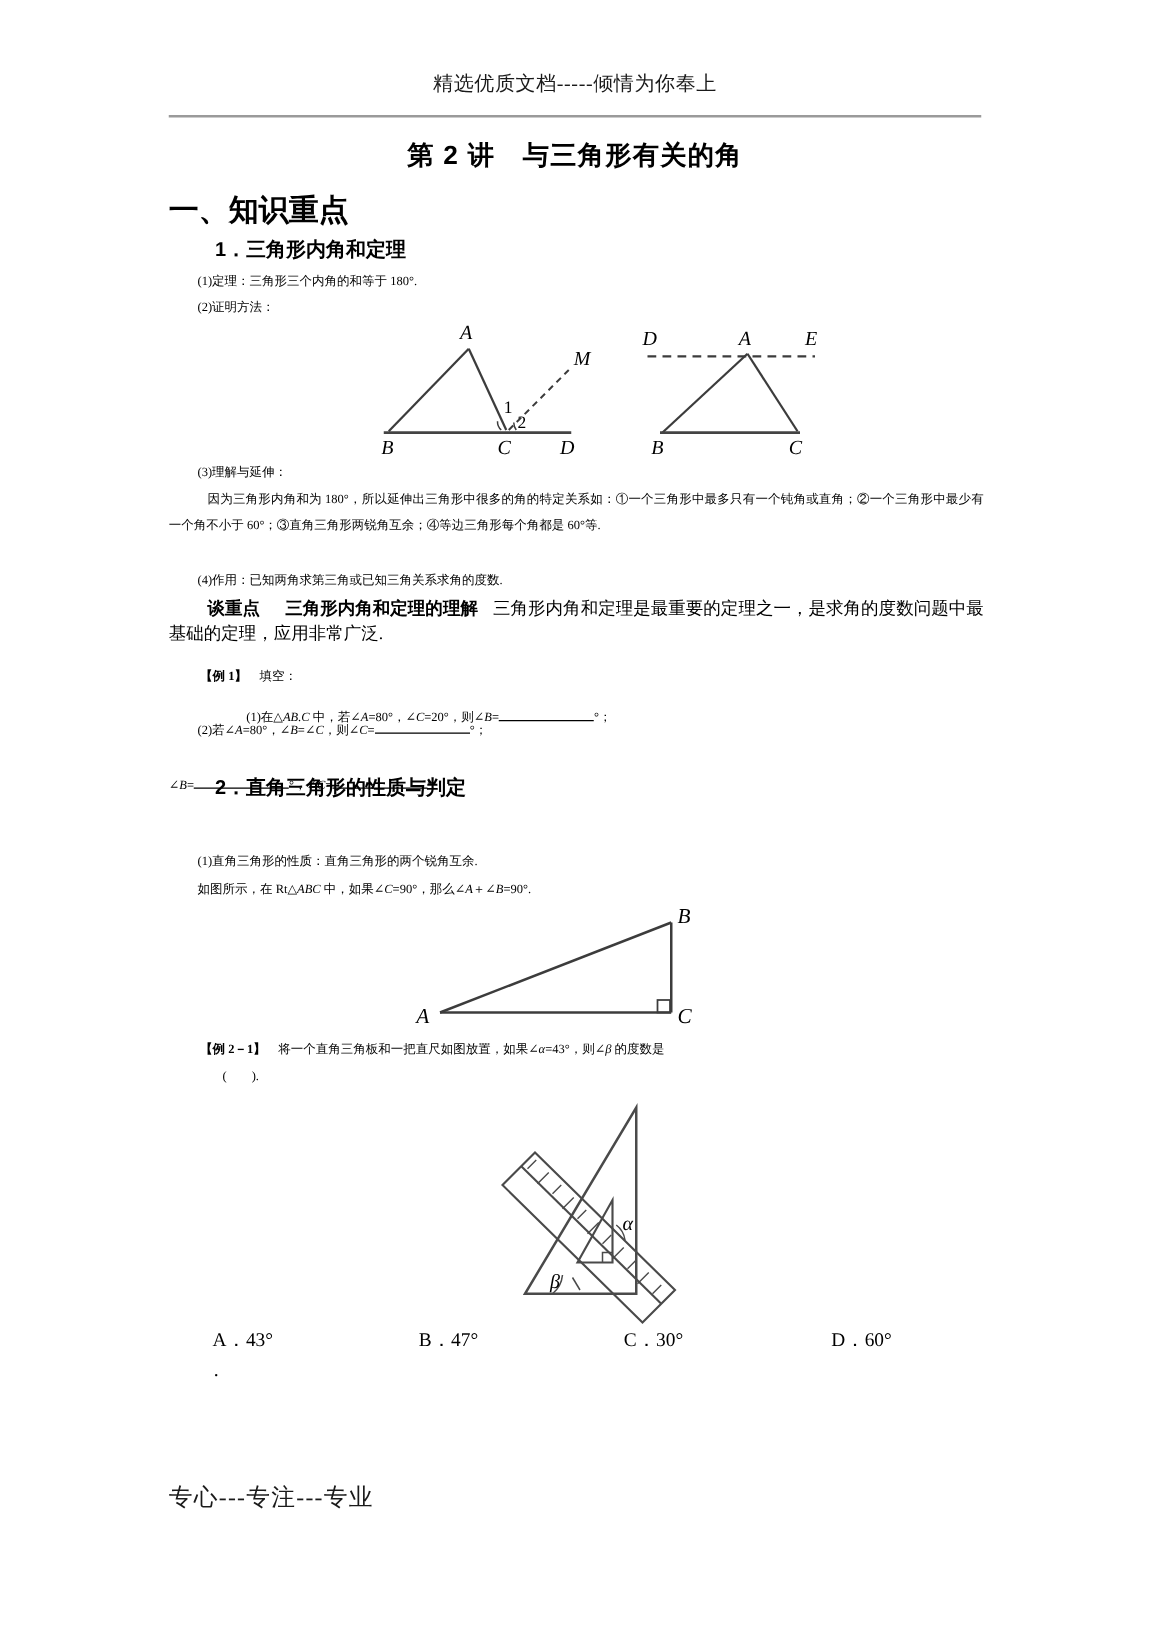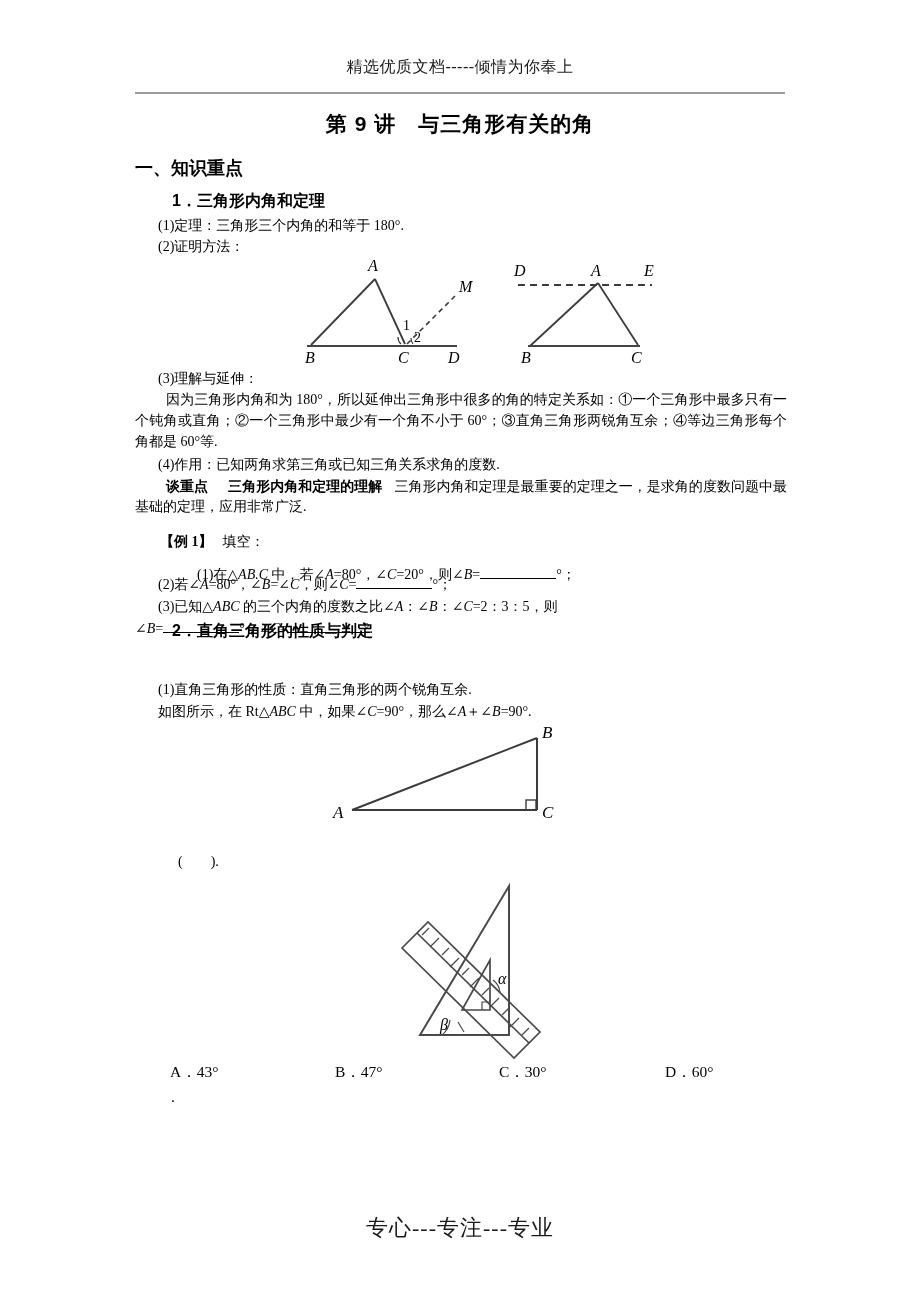--- a/index.html
+++ b/index.html
@@ -51,25 +51,25 @@
     text-align: center;
     font-size: 21px;
     font-weight: bold;
     font-family: "Liberation Sans", "DejaVu Sans", sans-serif;
     letter-spacing: 1px;
   }
 
   
   .blk {
     position: absolute;
-    font-size: 14px;
+    font-size: 10px;
     line-height: 21px;
   }
   .h1 {
-    font-size: 18px;
+    font-size: 24px;
     font-weight: bold;
     font-family: "Liberation Sans", "DejaVu Sans", sans-serif;
   }
   .h2 {
     font-size: 16px;
     font-weight: bold;
     font-family: "Liberation Sans", "DejaVu Sans", sans-serif;
   }
   .para {
     text-align: justify;
@@ -101,46 +101,45 @@
     top: 1088px;
     font-size: 15.5px;
   }
 
   
   .footer {
     position: absolute;
     left: 135px;
     top: 1185px;
     width: 650px;
-    text-align: center;
-    font-size: 22px;
+    text-align: left;
+    font-size: 19px;
     color: #1a1a1a;
     letter-spacing: 1px;
-    margin-top: 28px;
   }
 
   
   .fig { position: absolute; }
   .fig svg { display: block; }
   svg text {
     font-family: "Liberation Serif", "DejaVu Serif", serif;
     font-style: italic;
     fill: #000;
   }
   svg text.up { font-style: normal; }
 </style>
 </head>
 <body>
 
 <div class="page">
 
   <div class="hdr-text">精选优质文档-----倾情为你奉上</div>
   <div class="hdr-rule"></div>
 
-  <div class="doc-title">第 9 讲　与三角形有关的角</div>
+  <div class="doc-title">第 2 讲　与三角形有关的角</div>
 
   <div class="blk h1" style="left:135px; top:158px;">一、知识重点</div>
 
   <div class="blk h2" style="left:172px; top:190px;">1．三角形内角和定理</div>
 
   <div class="blk" style="left:158px; top:215px;">(1)定理：三角形三个内角的和等于 180°.</div>
 
   <div class="blk" style="left:158px; top:236px;">(2)证明方法：</div>
 
   <div class="fig" style="left:305px; top:252px;">
@@ -196,23 +195,20 @@
   </div>
 
   <div class="blk" style="left:158px; top:564px;margin-left:39px;">
     <span>(1)在△</span><span class="ital">AB.C</span><span> 中，若∠</span><span class="ital">A</span><span>=80°，∠</span><span class="ital">C</span><span>=20°，则∠</span><span class="ital">B</span><span>=</span><span style="display:inline-block;width:76px;border-bottom:1.3px solid #000;"></span><span>°；</span>
   </div>
 
   <div class="blk" style="left:158px; top:574px;text-align:right;">
     <span>(2)若∠</span><span class="ital">A</span><span>=80°，∠</span><span class="ital">B</span><span>=∠</span><span class="ital">C</span><span>，则∠</span><span class="ital">C</span><span>=</span><span style="display:inline-block;width:76px;border-bottom:1.3px solid #000;"></span><span>°；</span>
   </div>
 
-  <div class="blk" style="left:158px; top:596px;">
-    <span>(3)已知△</span><span class="ital">ABC</span><span> 的三个内角的度数之比∠</span><span class="ital">A</span><span>：∠</span><span class="ital">B</span><span>：∠</span><span class="ital">C</span><span>=2：3：5，则</span>
-  </div>
 
   <div class="blk" style="left:135px; top:618px;">
     <span>∠</span><span class="ital">B</span><span>=</span><span style="display:inline-block;width:76px;border-bottom:1.3px solid #000;"></span><span>°，∠</span><span class="ital">C</span><span>=</span><span style="display:inline-block;width:76px;border-bottom:1.3px solid #000;"></span><span>°.</span>
   </div>
 
   <div class="blk h2" style="left:172px; top:620px;">2．直角三角形的性质与判定</div>
 
   <div class="blk" style="left:158px; top:679px;">(1)直角三角形的性质：直角三角形的两个锐角互余.</div>
 
   <div class="blk" style="left:158px; top:701px;">
@@ -224,20 +220,23 @@
       <line x1="22" y1="88" x2="207" y2="88" stroke="#3c3c3c" stroke-width="2"></line>
       <line x1="207" y1="88" x2="207" y2="16" stroke="#3c3c3c" stroke-width="2"></line>
       <line x1="22" y1="88" x2="207" y2="16" stroke="#3c3c3c" stroke-width="2"></line>
       <rect x="196" y="78" width="10" height="10" fill="none" stroke="#3c3c3c" stroke-width="1.4"></rect>
       <text x="212" y="16" font-size="17">B</text>
       <text x="3" y="96" font-size="17">A</text>
       <text x="212" y="96" font-size="17">C</text>
     </svg>
   </div>
 
+  <div class="blk" style="left:160px; top:829px; width:630px;">
+    <b>【例 2－1】</b><span style="display:inline-block;width:10px;"></span><span>将一个直角三角板和一把直尺如图放置，如果∠</span><span class="ital">α</span><span>=43°，则∠</span><span class="ital">β</span><span> 的度数是</span>
+  </div>
   <div class="blk" style="left:178px; top:851px;">(　　).</div>
 
   <div class="fig" style="left:380px; top:880px;">
     <svg width="260" height="180" viewBox="0 0 260 180">
       <g stroke="#4a4a4a" fill="none" stroke-width="1.7" stroke-linejoin="miter">
 
         <polygon points="129,6 129,155 40,155" stroke-width="2"></polygon>
 
         <polygon points="110,80 110,130 82,130" stroke-width="1.7"></polygon>
 

